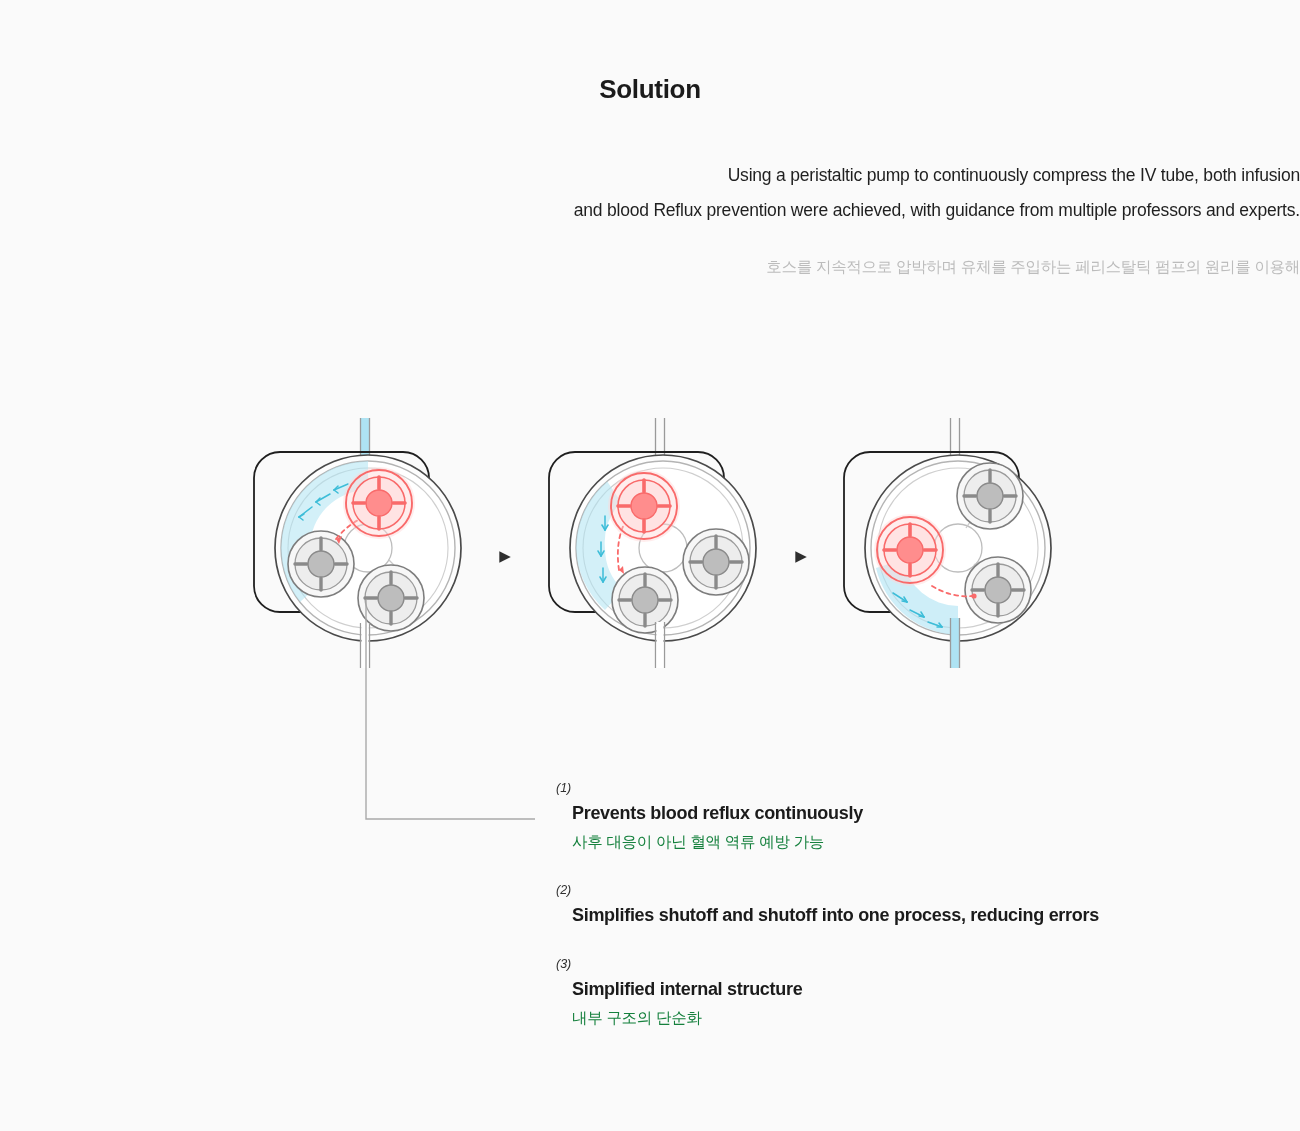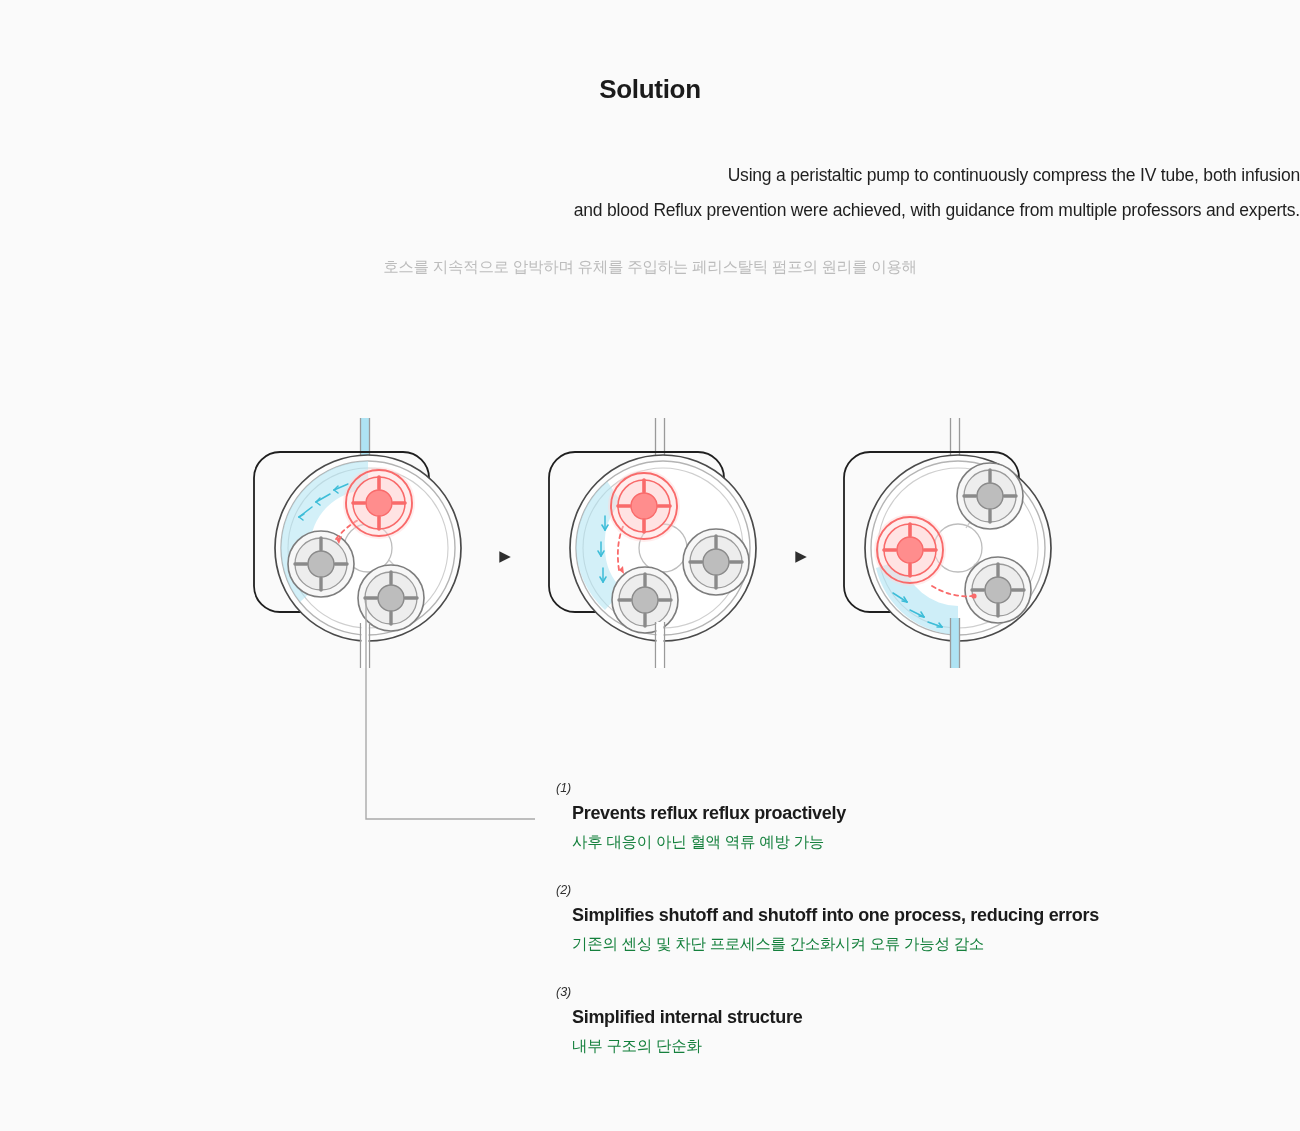--- a/index.html
+++ b/index.html
@@ -44,21 +44,21 @@
     line-height: 35px;
     color: #1f1f1f;
     letter-spacing: -0.2px;
   }
 
   .intro-ko {
     position: absolute;
     top: 250px;
     left: 0;
     width: 1300px;
-    text-align: center;
+    text-align: right;
     font-size: 15.5px;
     line-height: 34px;
     color: #bcbcbc;
     letter-spacing: -0.3px;
   }
 
   
   .diagram-row {
     position: absolute;
     top: 418px;
@@ -428,28 +428,27 @@
   <div class="connector">
     <svg width="260" height="240" viewBox="0 0 260 240">
       <path d="M36 0 L36 219 L205 219" fill="none" stroke="#a9a9a9" stroke-width="1.4"></path>
     </svg>
   </div>
 
   <div class="benefits">
 
     <div class="benefit">
       <div class="benefit-num">(1)</div>
-      <div class="benefit-title">Prevents reflux reflux proactively</div>
+      <div class="benefit-title">Prevents blood reflux continuously</div>
       <div class="benefit-sub">사후 대응이 아닌 혈액 역류 예방 가능</div>
     </div>
 
     <div class="benefit">
       <div class="benefit-num">(2)</div>
       <div class="benefit-title">Simplifies shutoff and shutoff into one process, reducing errors</div>
-      <div class="benefit-sub">기존의 센싱 및 차단 프로세스를 간소화시켜 오류 가능성 감소</div>
     </div>
 
     <div class="benefit">
       <div class="benefit-num">(3)</div>
       <div class="benefit-title">Simplified internal structure</div>
       <div class="benefit-sub">내부 구조의 단순화</div>
     </div>
 
   </div>
 

